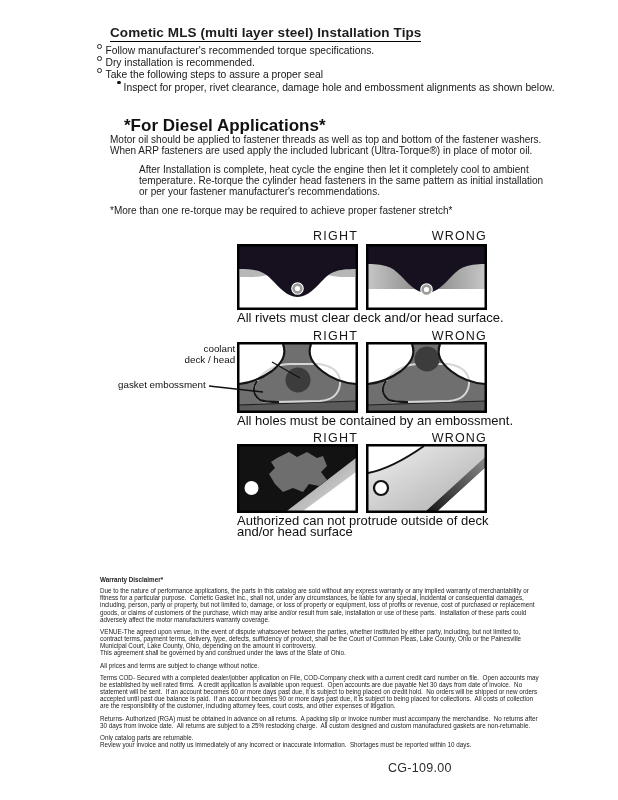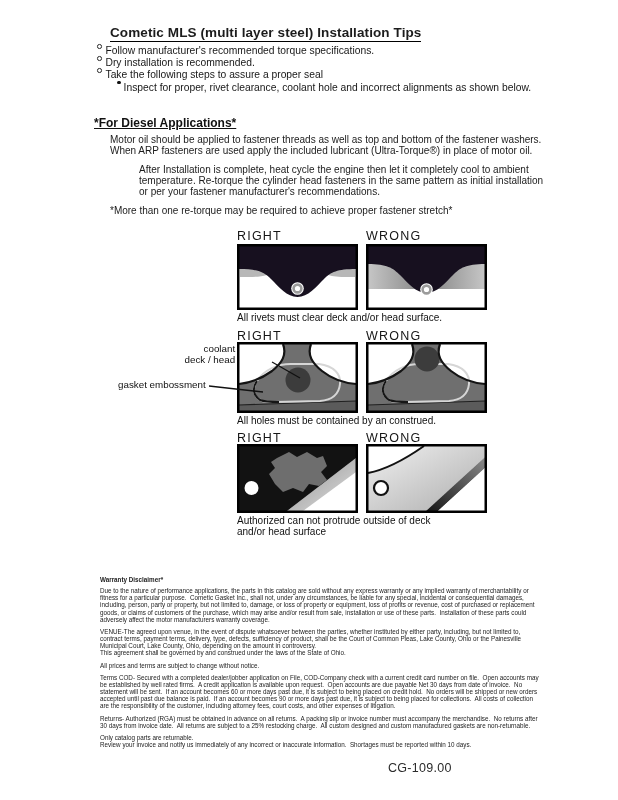--- a/index.html
+++ b/index.html
@@ -17,45 +17,45 @@
   .b-row { display:flex; white-space:pre; }
   .b-row.sub { padding-left:20px; }
   .marker-o {
     width:4.5px; height:4.5px; border:1px solid #2a2a2a; border-radius:50%;
     margin-right:4px; margin-top:-1px; flex:0 0 auto;
   }
   .marker-dot {
     width:3.6px; height:3.6px; background:#111; border-radius:50%;
     margin-right:3px; margin-top:-1px; flex:0 0 auto;
   }
-  .diesel { position:absolute; left:94px; top:116px; font-size:12px; font-weight:bold; color:#111;text-decoration:underline; }
+  .diesel { position:absolute; left:124px; top:116px; font-size:17px; font-weight:bold; color:#111; }
   .para { position:absolute; left:110px; font-size:10px; line-height:11.2px; white-space:pre; color:#1b1b1b; }
   .p1 { top:134px; } .p2 { top:164px;margin-left:29px; } .p3 { top:205px; }
-  .fig-label { position:absolute; width:121px; text-align:left; font-size:12.5px; letter-spacing:1.2px; color:#161616; }
+  .fig-label { position:absolute; width:121px; text-align:right; font-size:12.5px; letter-spacing:1.2px; color:#161616; }
   .fig { position:absolute; display:block; }
-  .caption { position:absolute; font-size:10px; line-height:11.2px; color:#101010; white-space:pre; }
+  .caption { position:absolute; font-size:13px; line-height:11.2px; color:#101010; white-space:pre; }
   .callout { position:absolute; font-size:9.8px; line-height:10.6px; color:#101010; white-space:pre; }
   .leader { position:absolute; pointer-events:none; }
   .disclaimer { position:absolute; left:100px; top:576px; width:460px; font-size:6.3px; line-height:7.15px; color:#222; }
   .disclaimer .d-head { font-weight:bold; margin-bottom:4px; }
   .disclaimer p { margin:0 0 5px 0; white-space:pre; }
   .footer { position:absolute; left:388px; top:761px; font-size:12.5px; letter-spacing:.3px; color:#2b2b2b; }
 </style>
 </head>
 <body>
 
 <div class="page">
 
   <h1 class="title">Cometic MLS (multi layer steel) Installation Tips</h1>
 
   <div class="bullets">
     <div class="b-row"><span class="marker-o"></span><span>Follow manufacturer's recommended torque specifications.</span></div>
     <div class="b-row"><span class="marker-o"></span><span>Dry installation is recommended.</span></div>
     <div class="b-row"><span class="marker-o"></span><span>Take the following steps to assure a proper seal</span></div>
-    <div class="b-row sub"><span class="marker-dot"></span><span>Inspect for proper, rivet clearance, coolant hole and incorrect alignments as shown below.</span></div>
+    <div class="b-row sub"><span class="marker-dot"></span><span>Inspect for proper, rivet clearance, damage hole and embossment alignments as shown below.</span></div>
   </div>
 
   <h2 class="diesel">*For Diesel Applications*</h2>
   <p class="para p1">Motor oil should be applied to fastener threads as well as top and bottom of the fastener washers.
 When ARP fasteners are used apply the included lubricant (Ultra-Torque®) in place of motor oil.</p>
   <p class="para p2">After Installation is complete, heat cycle the engine then let it completely cool to ambient
 temperature. Re-torque the cylinder head fasteners in the same pattern as initial installation
 or per your fastener manufacturer's recommendations.</p>
   <p class="para p3">*More than one re-torque may be required to achieve proper fastener stretch*</p>
 
@@ -120,21 +120,21 @@
     <circle cx="61" cy="17" r="12.5" fill="#3c3c3c"></circle>
     <path d="M46 2 C50 13 45 21 35 29 C24 37 12 41 2 42 M74 2 C70 13 75 21 85 29 C95 37 107 41 119 42" stroke="#141414" stroke-width="2.2" fill="none"></path>
     <rect x="1.25" y="1.25" width="118.5" height="68.5" fill="none" stroke="#000000" stroke-width="2.5"></rect>
   </svg>
 
   <svg class="leader" style="left:97px;top:330px" width="443" height="100" viewBox="0 0 443 100">
     <line x1="175" y1="32" x2="203" y2="48" stroke="#111111" stroke-width="1.3"></line>
     <line x1="112" y1="56" x2="166" y2="62" stroke="#111111" stroke-width="1.3"></line>
   </svg>
 
-  <div class="caption" style="left:237px;top:415px">All holes must be contained by an construed.</div>
+  <div class="caption" style="left:237px;top:415px">All holes must be contained by an embossment.</div>
 
   <div class="fig-label" style="left:237px;top:431px">RIGHT</div>
   <div class="fig-label" style="left:366px;top:431px">WRONG</div>
 
   <svg class="fig" style="left:237px;top:444px" width="121" height="69" viewBox="0 0 121 69">
     <defs>
       <linearGradient id="g3r" x1="0" y1="0" x2="1" y2="1">
         <stop offset="0" stop-color="#8f8f8f"></stop>
           <stop offset="1" stop-color="#e2e2e2"></stop>
       </linearGradient>

